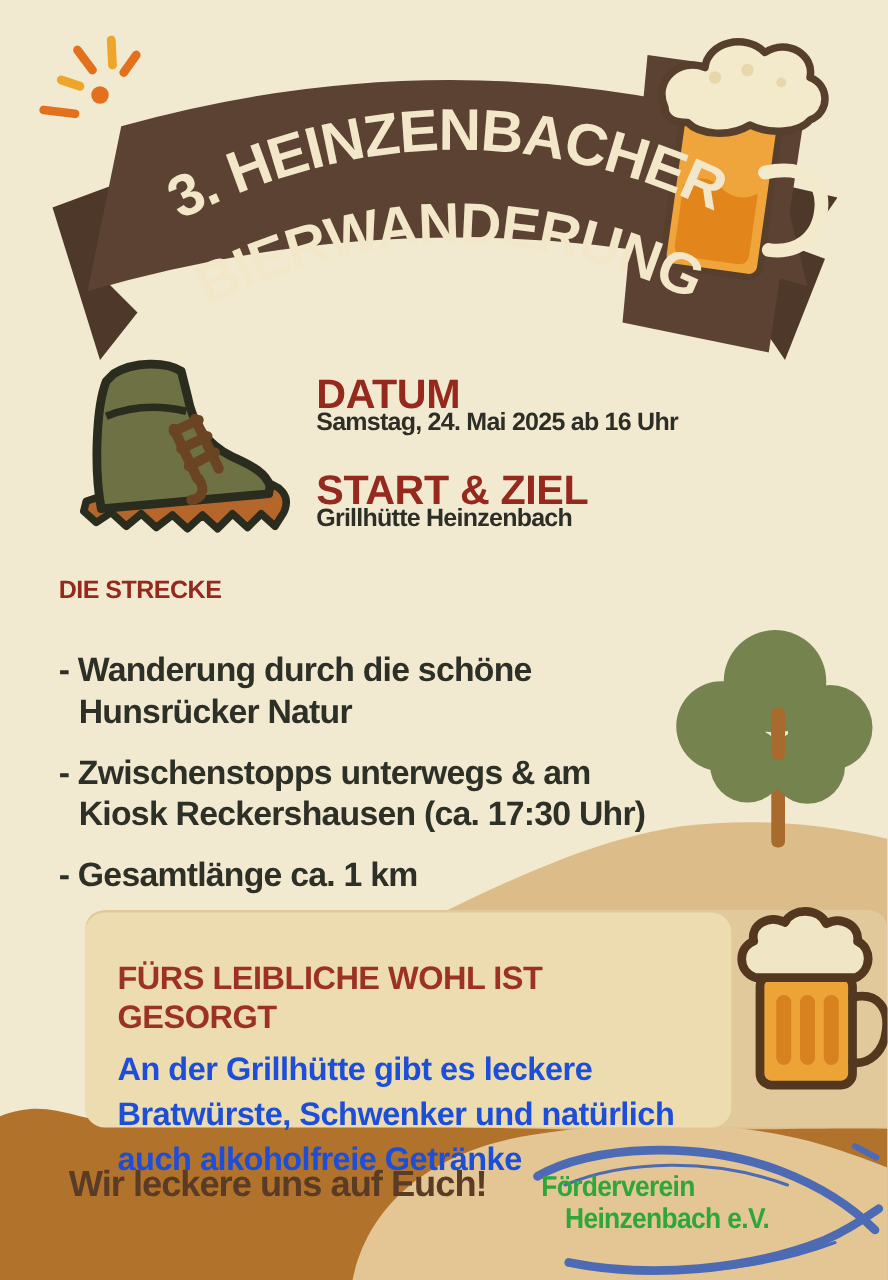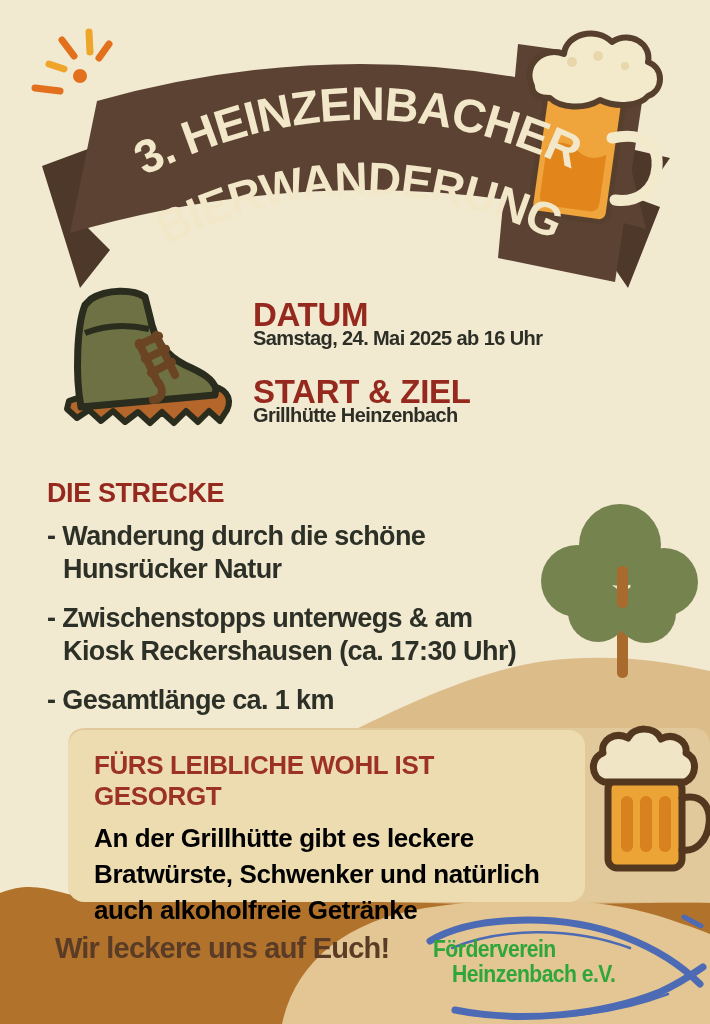--- a/index.html
+++ b/index.html
@@ -13,22 +13,22 @@
   .label{font-size:33px;letter-spacing:-0.3px;}
   .value{font-size:20px;letter-spacing:-0.6px;}
   #strecke-items{position:absolute;left:47px;top:520px;width:540px;z-index:2;}
   .bullet{font-size:27px;font-weight:bold;color:#2d3026;line-height:33px;
           letter-spacing:-0.6px;white-space:pre-line;
           padding-left:16px;text-indent:-16px;}
   .bullet + .bullet{margin-top:16px;}
   #food-box{position:absolute;left:68px;top:730px;width:465px;height:152px;
             background:#ecdcb0;border-radius:16px;z-index:1;
             padding:20px 26px 0 26px;}
-  #food-heading{font-size:26px;font-weight:bold;color:#9c3226;letter-spacing:-0.4px;}
-  #food-body{font-size:26px;font-weight:bold;color:#000000;line-height:36px;
+  #food-heading{font-size:26px;font-weight:bold;color:#9c3226;letter-spacing:-0.4px;margin-top:17px;}
+  #food-body{font-size:26px;font-weight:bold;color:#1d4ed8;line-height:36px;
              letter-spacing:-0.4px;white-space:pre-line;margin-top:8px;}
   #footer-message{left:55px;top:932px;font-size:29px;color:#5a3b26;letter-spacing:-0.8px;}
   .logo-line{color:#2fa63a;letter-spacing:-0.6px;transform:scaleX(0.92);
              transform-origin:left top;white-space:nowrap;}
   #logo-line1{left:433px;top:936px;font-size:23px;}
   #logo-line2{left:452px;top:961px;font-size:23px;}
 </style>
 </head>
 <body>
 
@@ -142,21 +142,21 @@
 </svg>
 
 <div>
   <div class="txt red label abs" style="left:253px;top:296px;">DATUM</div>
   <div class="txt dark value abs" style="left:253px;top:327px;">Samstag, 24. Mai 2025 ab 16 Uhr</div>
   <div class="txt red label abs" style="left:253px;top:373px;text-align:right;">START &amp; ZIEL</div>
   <div class="txt dark value abs" style="left:253px;top:404px;">Grillhütte Heinzenbach</div>
 </div>
 
 <div>
-  <div class="txt red abs" style="left:47px;top:478px;font-size:27px;letter-spacing:-0.4px;">DIE STRECKE</div>
+  <div class="txt red abs" style="left:47px;top:461px;font-size:20px;letter-spacing:-0.4px;">DIE STRECKE</div>
   <div id="strecke-items">
     <div class="bullet">- Wanderung durch die schöne
 Hunsrücker Natur</div>
     <div class="bullet">- Zwischenstopps unterwegs &amp; am
 Kiosk Reckershausen (ca. 17:30 Uhr)</div>
     <div class="bullet">- Gesamtlänge ca. 1 km</div>
   </div>
 </div>
 
 <div id="food-box">

